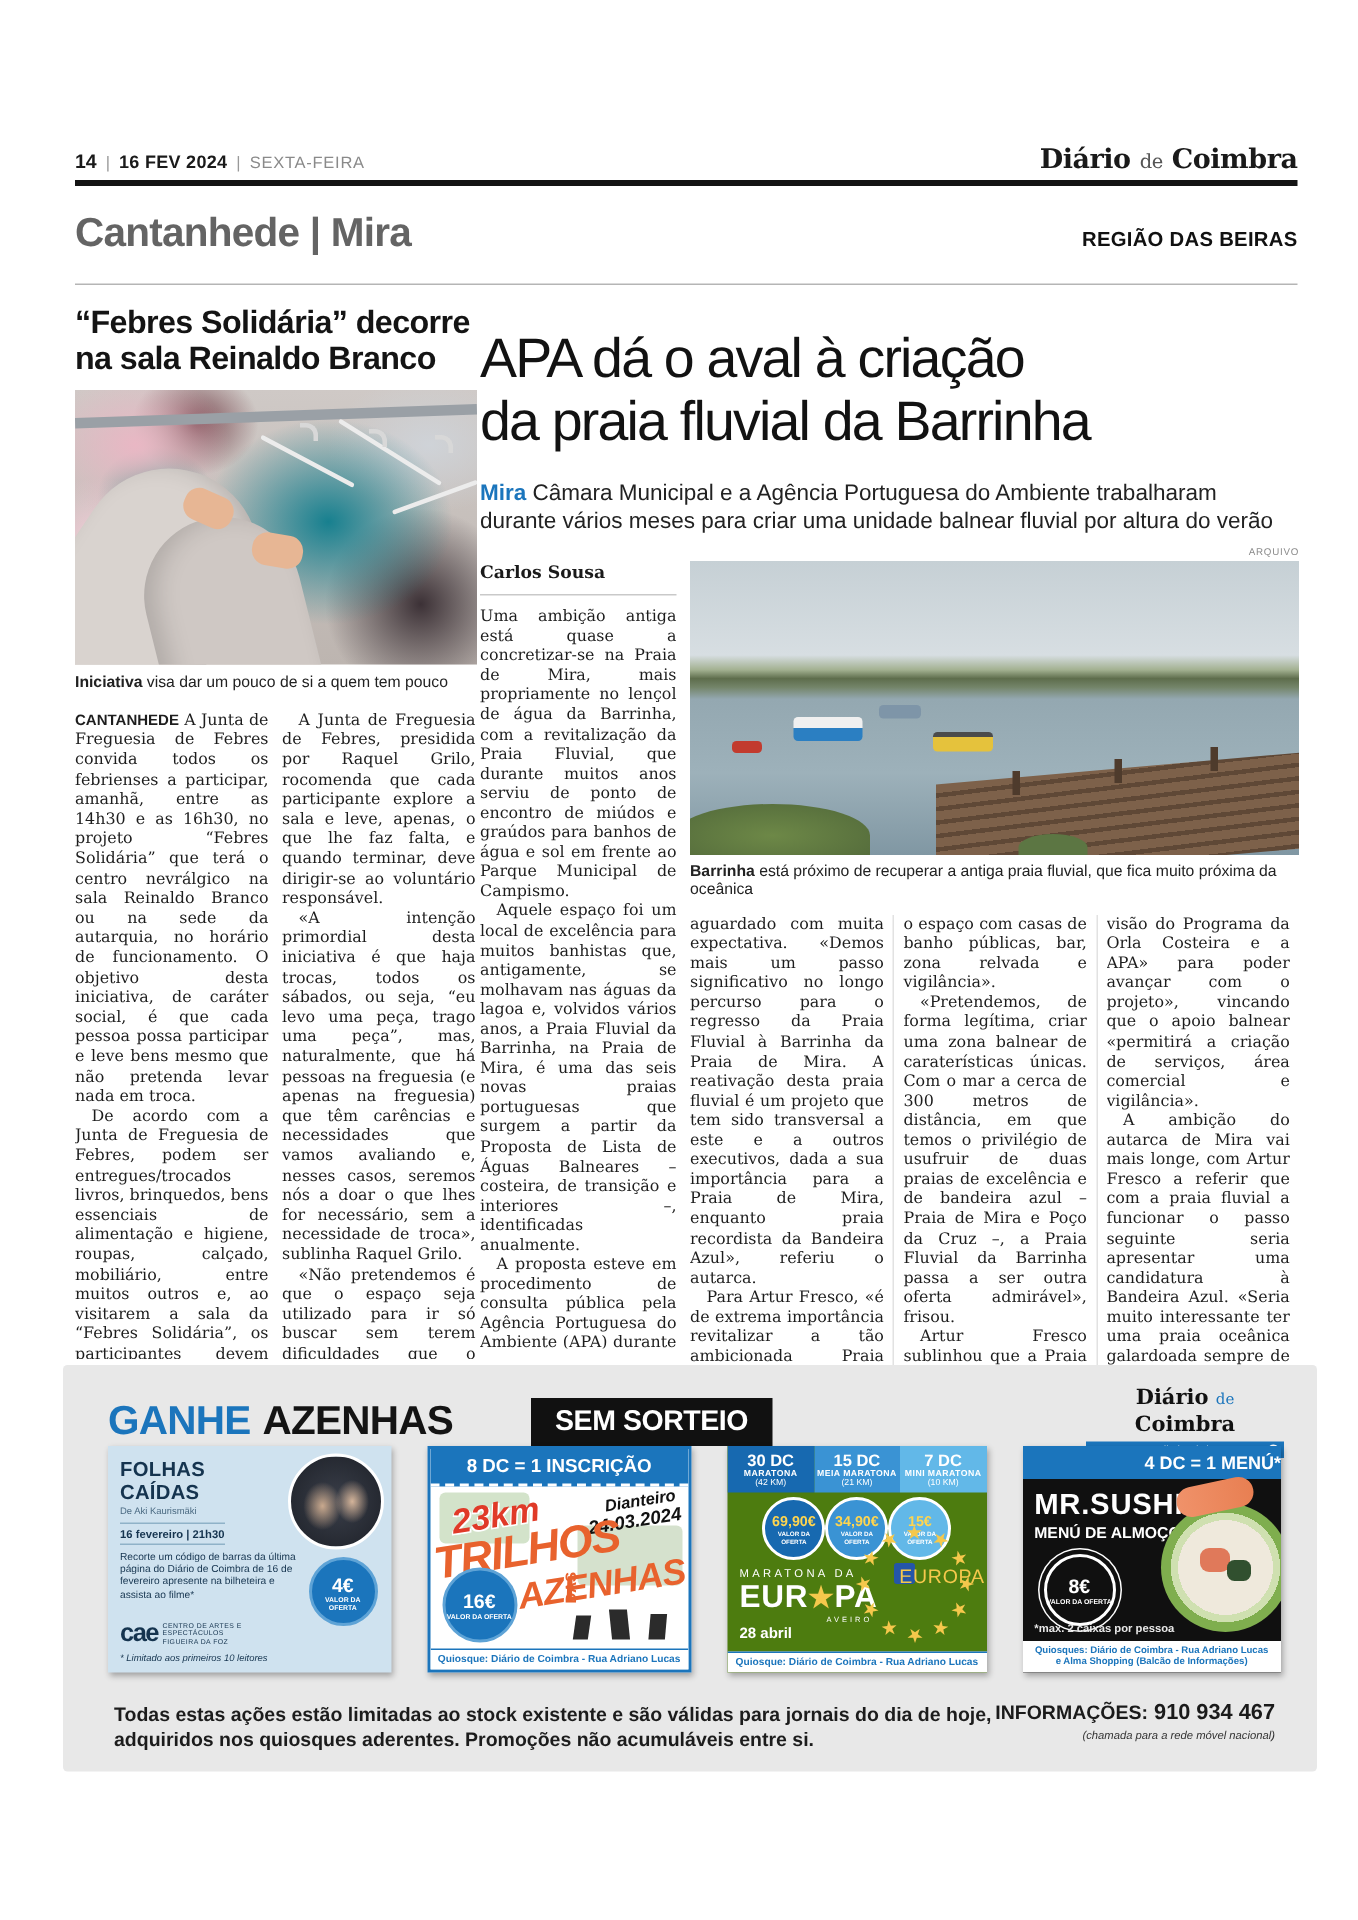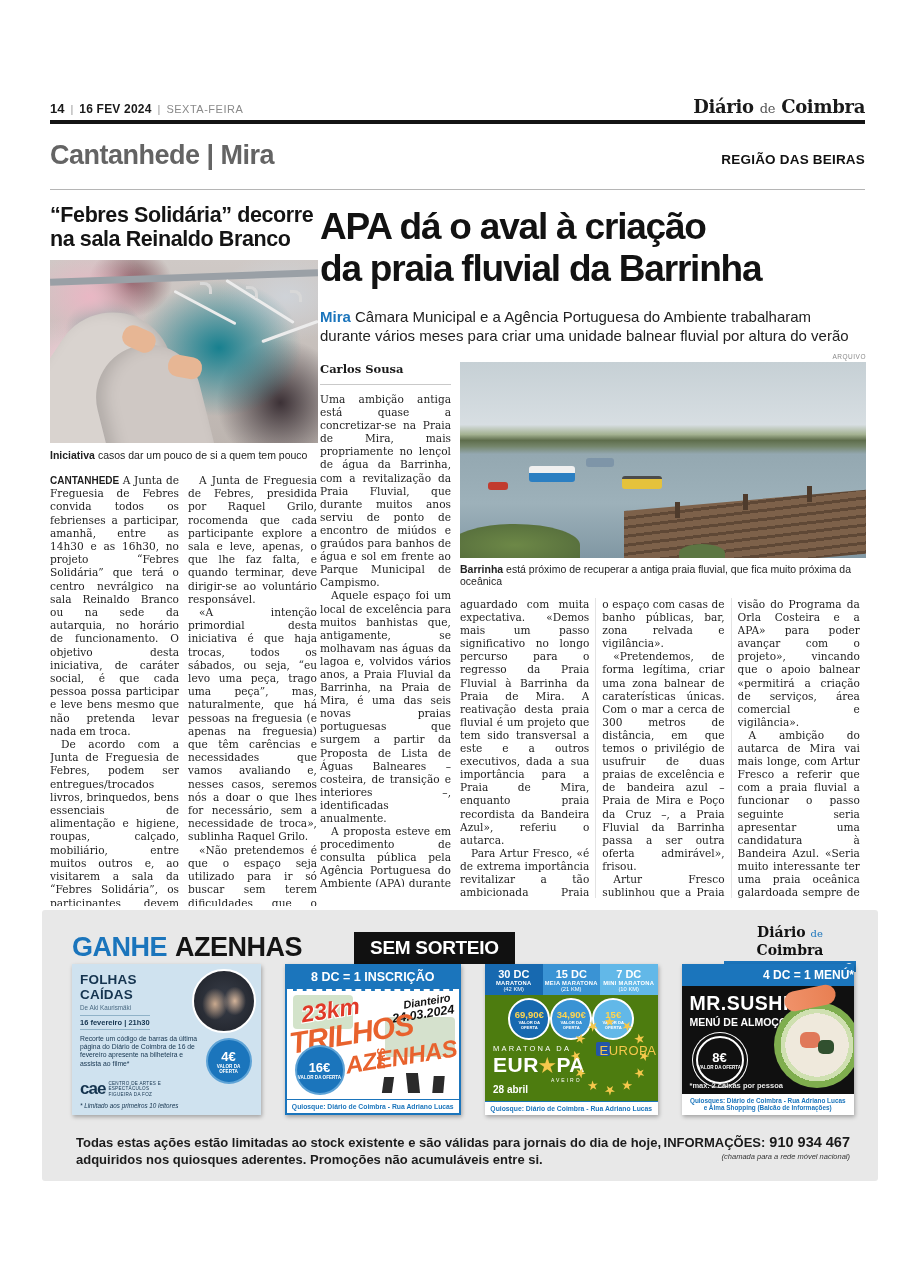--- a/index.html
+++ b/index.html
@@ -51,21 +51,21 @@
   .l-caption { margin-top:6px; font-size:10.5px; color:#222; }
   .l-caption b { font-weight:800; }
   .lcols { margin-top:13px; display:flex; gap:9px; }
   .lcol { width:129px; height:432px; overflow:hidden; font-family:"DejaVu Serif", serif; font-size:10.6px; line-height:13.2px; text-align:justify; color:#1d1d1d; }
   .lcol p, .mcol p { margin:0; }
   .ind { text-indent:11px; }
   .lead-in { font-family:"Liberation Sans", sans-serif; font-weight:800; font-size:10px; }
 
   
   .main-article { position:absolute; left:320px; top:206px; width:546px; }
-  .m-head { font-size:37px; line-height:42px; font-weight:700; letter-spacing:-1.2px; color:#121212; }
+  .m-head { font-size:37px; line-height:42px; font-weight:400; letter-spacing:-1.2px; color:#121212;margin-top:12px; }
   .m-lead { margin-top:17px; font-size:15px; line-height:19px; color:#222; width:540px; }
   .m-lead .tag { color:#1b75bc; font-weight:800; }
   .m-credit { margin-top:8px; text-align:right; font-size:6.5px; color:#8a8a8a; letter-spacing:.5px; }
   .mrow { margin-top:2px; display:flex; gap:9px; }
   .mcol1 { width:131px; }
   .byline { font-family:"DejaVu Serif", serif; font-weight:bold; font-size:11.5px; padding-bottom:8px; border-bottom:1px solid #c9c9c9; margin-bottom:8px; }
   .mbody { font-family:"DejaVu Serif", serif; font-size:10.6px; line-height:13.1px; text-align:justify; color:#1d1d1d; }
   .mcol1 .mbody { height:494px; overflow:hidden; }
   .mright { width:406px; }
   .photo2 { position:relative; width:406px; height:196px; overflow:hidden;
@@ -225,21 +225,21 @@
       <div class="hanger hg2"></div>
       <div class="hanger hg3"></div>
       <div class="hook hk1"></div>
       <div class="hook hk2"></div>
       <div class="hook hk3"></div>
       <div class="arm"></div>
       <div class="arm2"></div>
       <div class="hand hd1"></div>
       <div class="hand hd2"></div>
     </div>
-    <div class="l-caption"><b>Iniciativa</b> <span>casos dar um pouco de si a quem tem pouco</span></div>
+    <div class="l-caption"><b>Iniciativa</b> <span>visa dar um pouco de si a quem tem pouco</span></div>
     <div class="lcols">
       <div class="lcol">
         <p><span class="lead-in">CANTANHEDE</span> <span>A Junta de Freguesia de Febres convida todos os febrienses a participar, amanhã, entre as 14h30 e as 16h30, no projeto “Febres Solidária” que terá o centro nevrálgico na sala Reinaldo Branco ou na sede da autarquia, no horário de funcionamento. O objetivo desta iniciativa, de caráter social, é que cada pessoa possa participar e leve bens mesmo que não pretenda levar nada em troca.</span></p>
         <p class="ind">De acordo com a Junta de Freguesia de Febres, podem ser entregues/trocados livros, brinquedos, bens essenciais de alimentação e higiene, roupas, calçado, mobiliário, entre muitos outros e, ao visitarem a sala da “Febres Solidária”, os participantes devem dirigir-se ao voluntário responsável.</p>
 
       </div>
       <div class="lcol">
         <p class="ind">A Junta de Freguesia de Febres, presidida por Raquel Grilo, rocomenda que cada participante explore a sala e leve, apenas, o que lhe faz falta, e quando terminar, deve dirigir-se ao voluntário responsável.</p>
         <p class="ind">«A intenção primordial desta iniciativa é que haja trocas, todos os sábados, ou seja, “eu levo uma peça, trago uma peça”, mas, naturalmente, que há pessoas na freguesia (e apenas na freguesia) que têm carências e necessidades que vamos avaliando e, nesses casos, seremos nós a doar o que lhes for necessário, sem a necessidade de troca», sublinha Raquel Grilo.</p>
         <p class="ind">«Não pretendemos é que o espaço seja utilizado para ir só buscar sem terem dificuldades que o justifiquem. Estamos muito motivados, porque já houve muitas pessoas a darem bens e a oferecerem-se para o trabalho de voluntariado, pelo que pensamos que vai ser uma mais-valia para quem precisa ou para quem gosta de partilhar», acrescenta a autarca local. C. S.</p>

